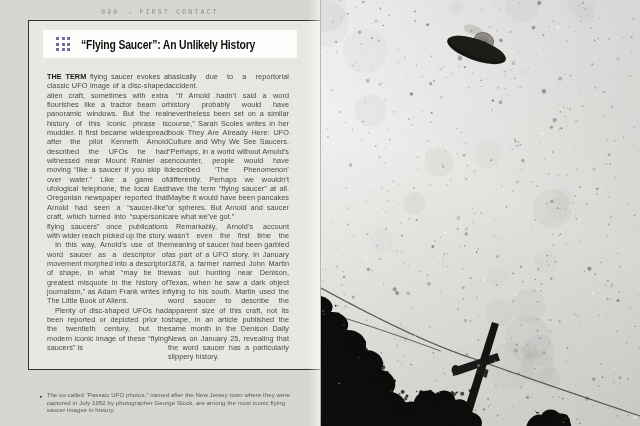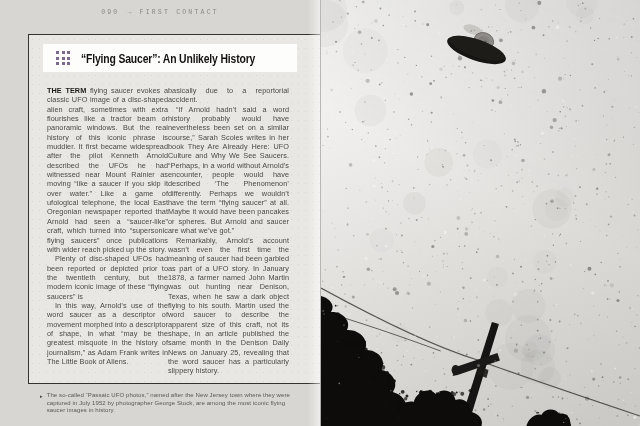--- a/index.html
+++ b/index.html
@@ -12,21 +12,21 @@
   .page-left{position:absolute;left:0;top:0;width:320px;height:426px;background:#d7d6d2;}
   .page-left::after{content:"";position:absolute;right:0;top:0;width:12px;height:100%;
     background:linear-gradient(to right,rgba(255,255,255,0),rgba(255,255,255,.55));}
   .running-head{
     position:absolute;left:0;top:9px;width:320px;text-align:center;
     font-family:Liberation Mono, monospace;font-size:6.5px;letter-spacing:2.2px;
     color:#8a8884;white-space:nowrap;
   }
   .running-head .arrow{letter-spacing:0;padding:0 2px;color:#8a8884;}
   .article-box{
-    position:absolute;left:28px;top:34px;width:318px;height:350px;box-sizing:border-box;
+    position:absolute;left:28px;top:20px;width:318px;height:350px;box-sizing:border-box;
     border:1px solid #36332f;
     background-color:#e9e7e3;
     background-image:
       radial-gradient(rgba(118,112,104,.15) .5px, transparent .6px),
       radial-gradient(rgba(118,112,104,.10) .5px, transparent .6px);
     background-size:7px 9px,11px 6px;background-position:0 0,4px 3px;text-decoration:underline;
   }
   .title-bar{
     position:absolute;left:14px;top:9px;width:254px;height:28px;background:#fdfdfc;
     display:flex;align-items:center;gap:11px;padding-left:13px;box-sizing:border-box;
@@ -89,22 +89,22 @@
             <div></div>
             <div></div>
             <div></div>
         </div>
         <div class="title-text">“Flying Saucer”: An Unlikely History</div>
       </div>
 
       <div class="body-cols">
         <div class="col">
           <p><strong>THE TERM </strong><span>flying saucer evokes a classic UFO image of a disc-shaped alien craft, sometimes with extra flourishes like a tractor beam or panoramic windows. But the real history of this iconic phrase is muddier. It first became widespread after the pilot Kenneth Arnold described the UFOs he had witnessed near Mount Rainier as moving “like a saucer if you skip it over water.” Like a game of ufological telephone, the local East Oregonian newspaper reported that Arnold had seen a “saucer-like” craft, which turned into “supersonic flying saucers” once publications with wider reach picked up the story.</span></p>
+          <p>In this way, Arnold’s use of the word saucer as a descriptor of movement morphed into a descriptor of shape, in what “may be the greatest misquote in the history of journalism,” as Adam Frank writes in The Little Book of Aliens.</p>
           <p>Plenty of disc-shaped UFOs had been reported or depicted prior to the twentieth century, but the modern iconic image of these “flying saucers” is</p>
-          <p>In this way, Arnold’s use of the word saucer as a descriptor of movement morphed into a descriptor of shape, in what “may be the greatest misquote in the history of journalism,” as Adam Frank writes in The Little Book of Aliens.</p>
         </div>
         <div class="col">
           <p>basically due to a reportorial accident.</p>
           <p>“If Arnold hadn’t said a word history probably would have nevertheless been set on a similar course,” Sarah Scoles writes in her book They Are Already Here: UFO Culture and Why We See Saucers. “Perhaps, in a world without Arnold’s encounter, people would have described ‘The Phenomenon’ differently. Perhaps we wouldn’t have the term “flying saucer” at all. Maybe it would have been pancakes or spheres. But Arnold and saucer are what we’ve got.”</p>
           <p>Remarkably, Arnold’s account wasn’t even the first time the meaning of saucer had been garbled as part of a UFO story. In January 1878, a farmer named John Martin was out hunting near Denison, Texas, when he saw a dark object flying to his south. Martin used the word saucer to describe the apparent size of this craft, not its shape, in an article published the same month in the Denison Daily News on January 25, revealing that the word saucer has a particularly slippery history.</p>
         </div>
       </div>
     </div>
 
     <div class="caption">

